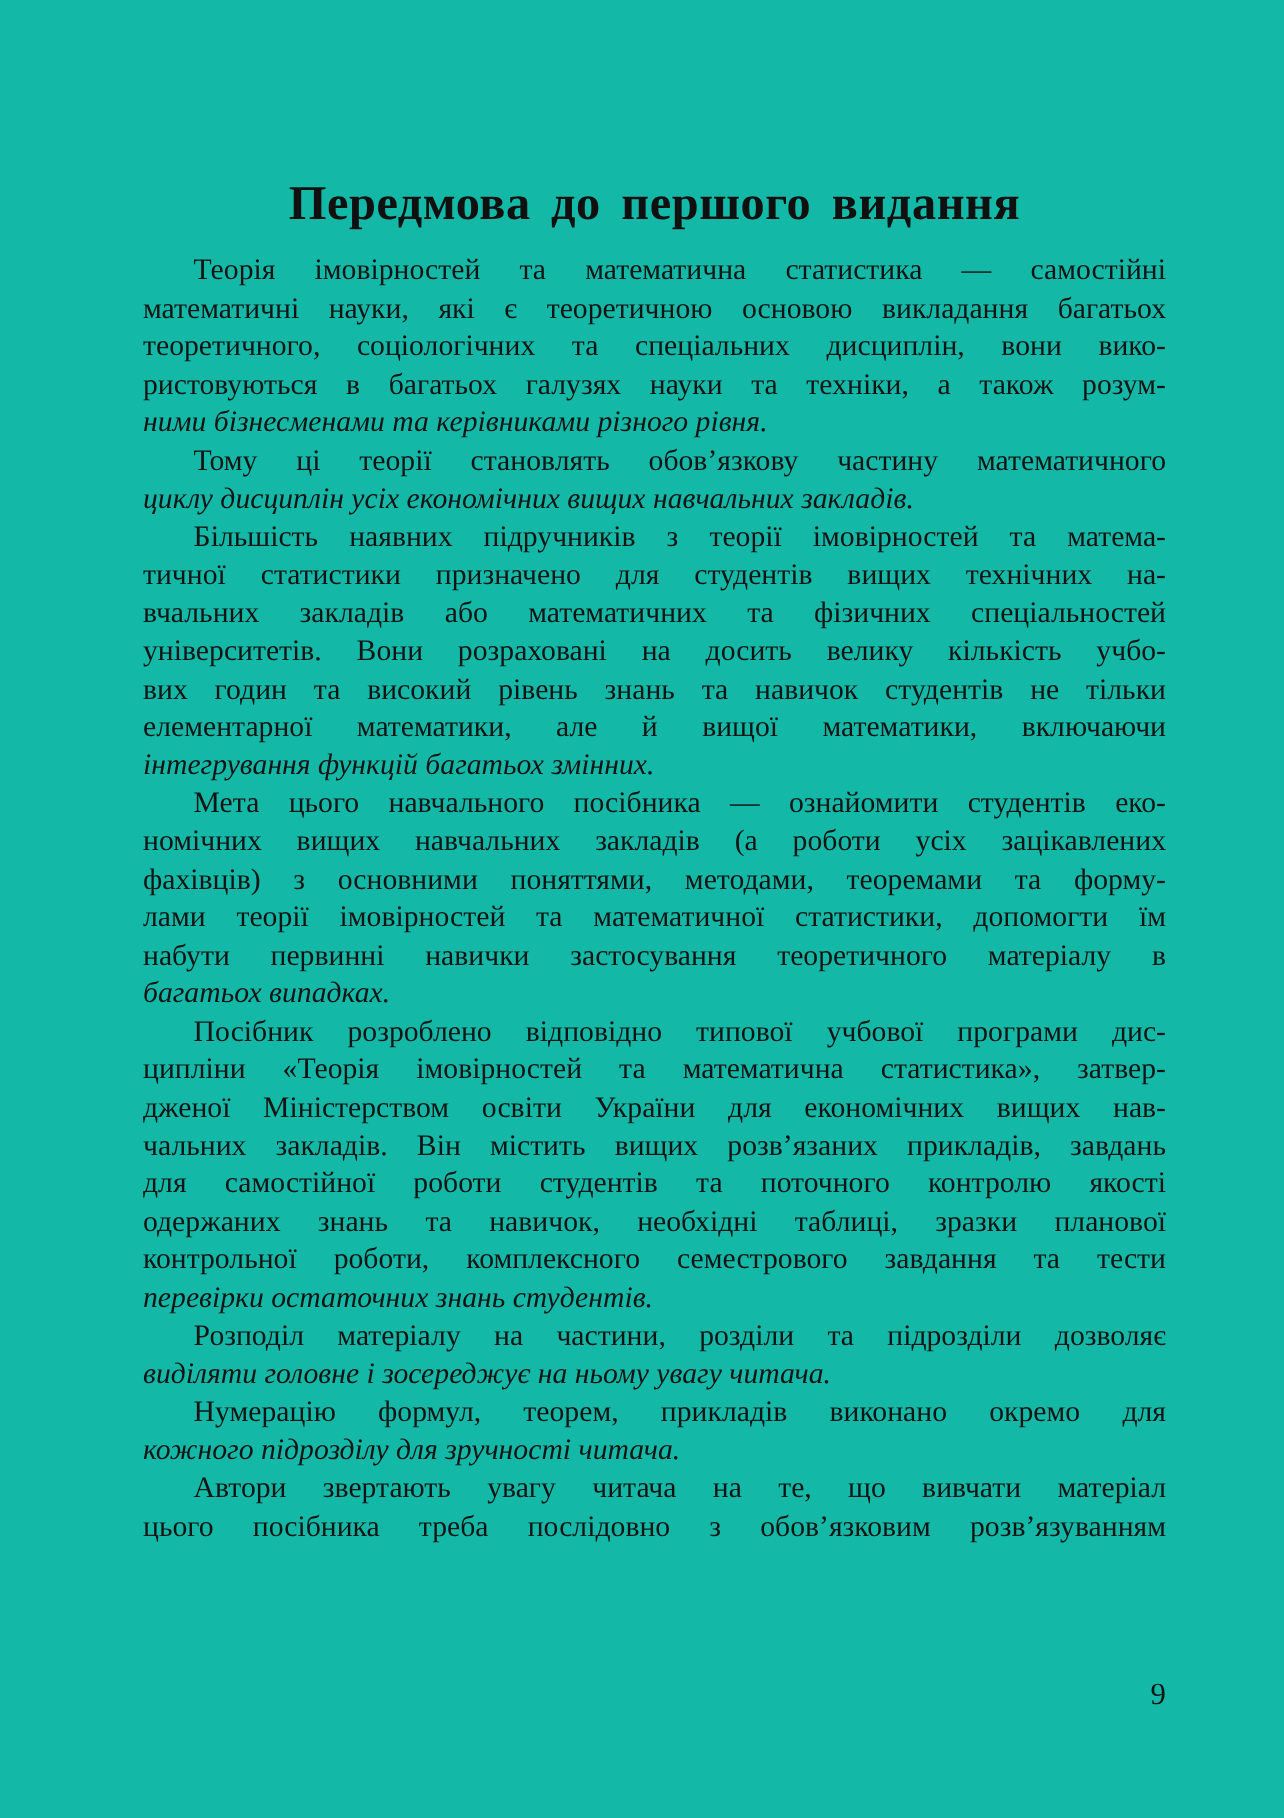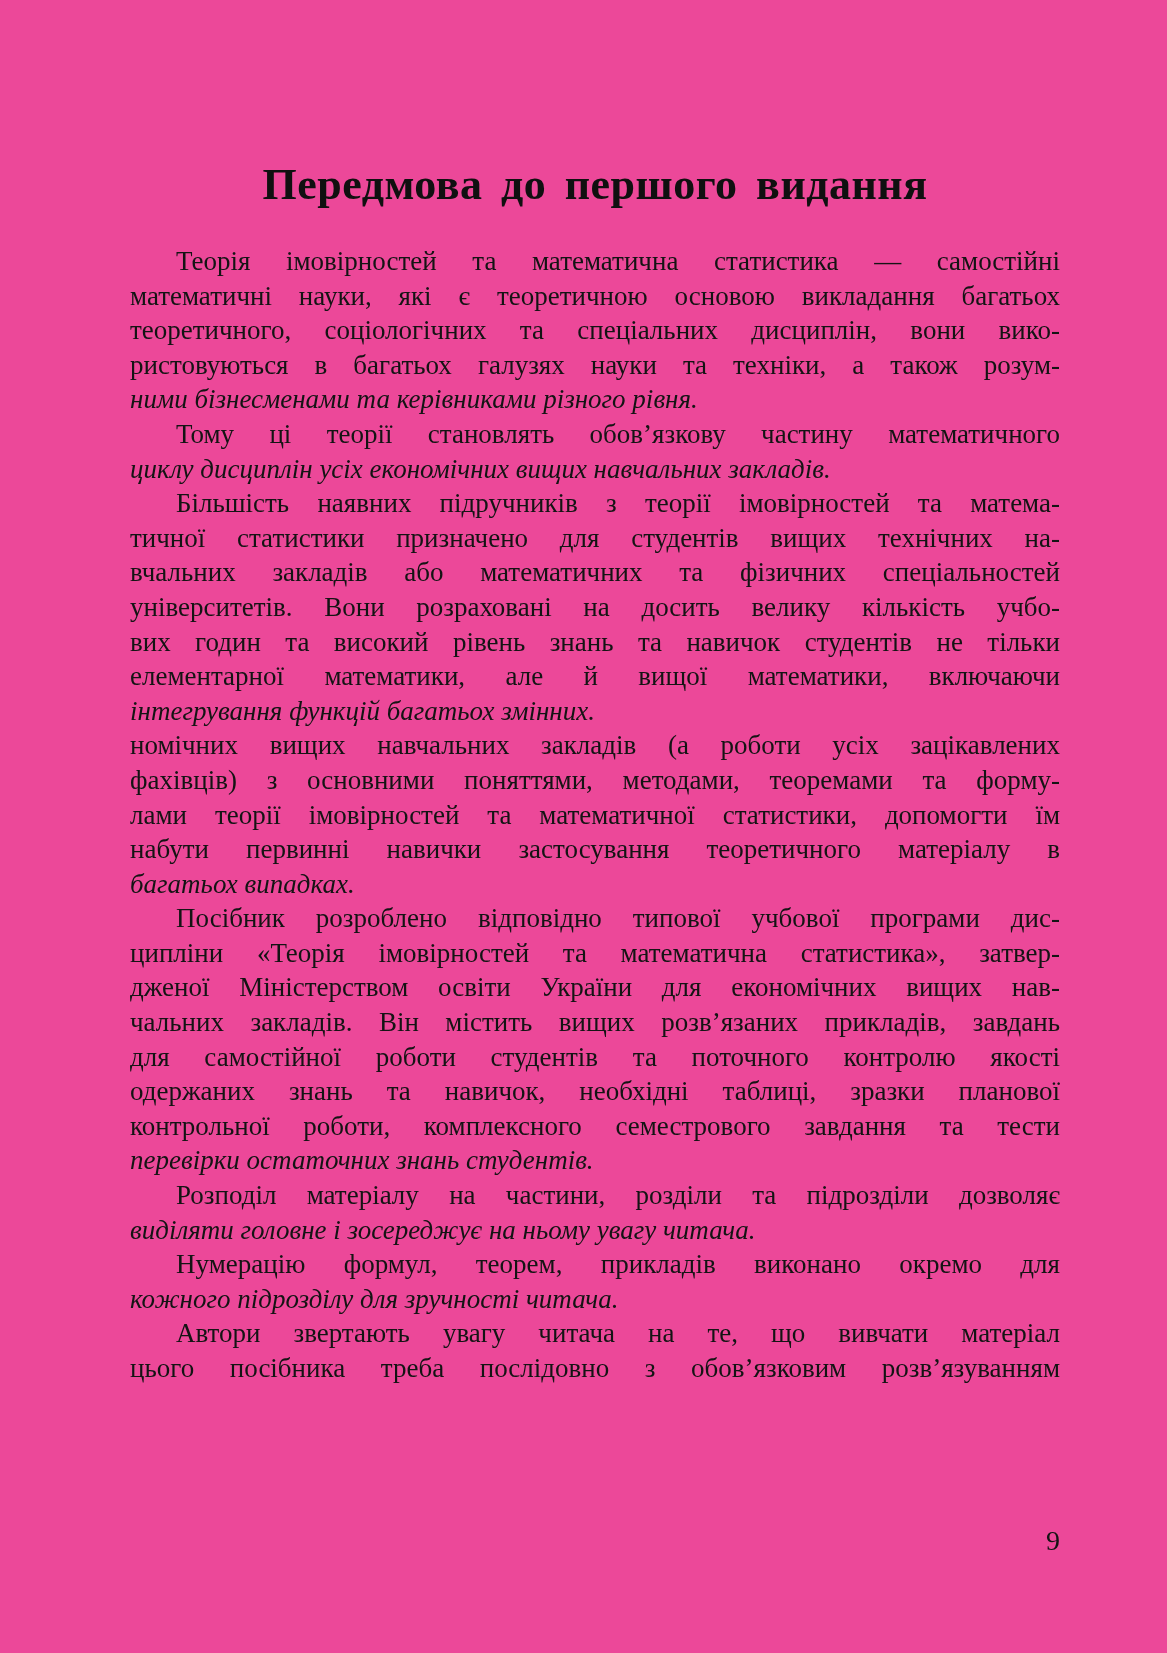--- a/index.html
+++ b/index.html
@@ -4,21 +4,21 @@
 <style>
   html, body {
     margin: 0;
     padding: 0;
     background: #ffffff;
   }
   .page {
     position: relative;
     width: 1167px;
     height: 1653px;
-    background: #ec4899;
+    background: #14b8a6;
     overflow: hidden;
     font-family: "Liberation Serif", "DejaVu Serif", serif;
     color: #141414;
   }
   .content {
     position: absolute;
     left: 130px;
     top: 160px;
     width: 930px;
   }
@@ -26,21 +26,21 @@
     margin: 0;
     font-size: 44px;
     line-height: 50px;
     font-weight: bold;
     text-align: center;
     letter-spacing: 0.5px;
     word-spacing: 7px;
     color: #101010;
   }
   .body-text {
-    margin-top: 34px;
+    margin-top: 18px;
     font-size: 27px;
   }
   .line {
     height: 34.6px;
     line-height: 34.6px;
     overflow: hidden;
     text-align: justify;
     text-align-last: justify;
     white-space: normal;
   }
@@ -76,20 +76,21 @@
         <div class="line end">ними бізнесменами та керівниками різного рівня.</div>
         <div class="line first">Тому ці теорії становлять обов’язкову частину математичного</div>
         <div class="line end">циклу дисциплін усіх економічних вищих навчальних закладів.</div>
         <div class="line first">Більшість наявних підручників з теорії імовірностей та матема-</div>
         <div class="line">тичної статистики призначено для студентів вищих технічних на-</div>
         <div class="line">вчальних закладів або математичних та фізичних спеціальностей</div>
         <div class="line">університетів. Вони розраховані на досить велику кількість учбо-</div>
         <div class="line">вих годин та високий рівень знань та навичок студентів не тільки</div>
         <div class="line">елементарної математики, але й вищої математики, включаючи</div>
         <div class="line end">інтегрування функцій багатьох змінних.</div>
+        <div class="line first">Мета цього навчального посібника — ознайомити студентів еко-</div>
         <div class="line">номічних вищих навчальних закладів (а роботи усіх зацікавлених</div>
         <div class="line">фахівців) з основними поняттями, методами, теоремами та форму-</div>
         <div class="line">лами теорії імовірностей та математичної статистики, допомогти їм</div>
         <div class="line">набути первинні навички застосування теоретичного матеріалу в</div>
         <div class="line end">багатьох випадках.</div>
         <div class="line first">Посібник розроблено відповідно типової учбової програми дис-</div>
         <div class="line">ципліни «Теорія імовірностей та математична статистика», затвер-</div>
         <div class="line">дженої Міністерством освіти України для економічних вищих нав-</div>
         <div class="line">чальних закладів. Він містить вищих розв’язаних прикладів, завдань</div>
         <div class="line">для самостійної роботи студентів та поточного контролю якості</div>

